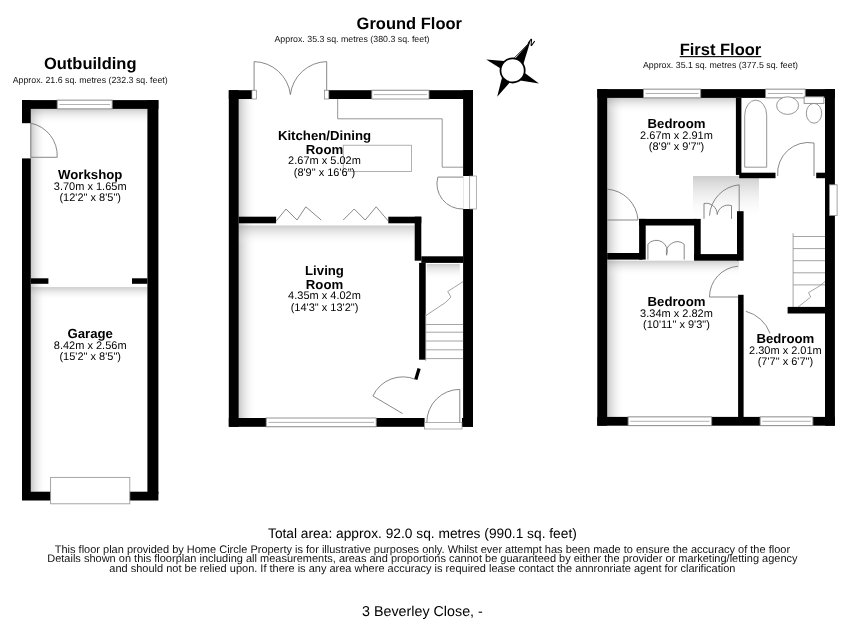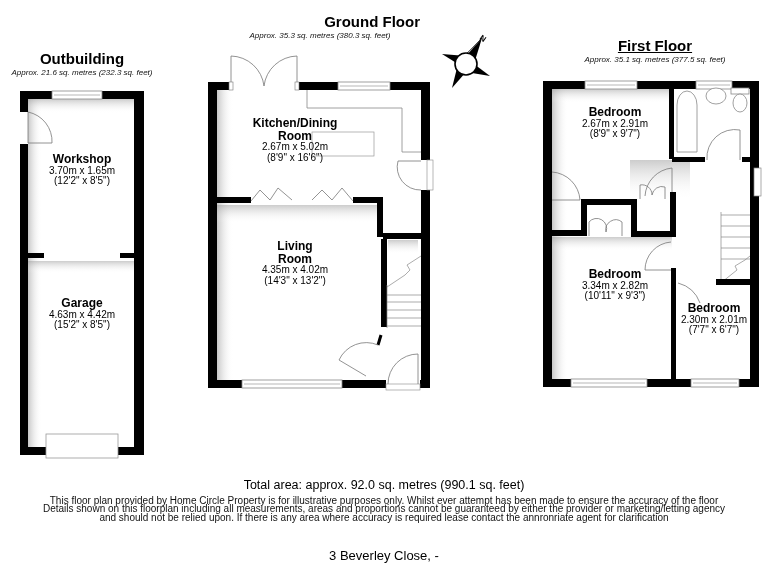--- a/index.html
+++ b/index.html
@@ -1,18 +1,18 @@
 <!DOCTYPE html>
 <html><head>
 <meta charset="utf-8">
 <style>
   html, body { margin:0; padding:0; background:#ffffff; }
   body { width:768px; height:576px; position:relative; overflow:hidden; font-family:"Liberation Sans", sans-serif; color:#000; }
   .floor-title { position:absolute; font-weight:bold; font-size:15px; text-align:center; white-space:nowrap; }
-  .floor-area { position:absolute; font-size:8px; text-align:center; white-space:nowrap; color:#111;font-style:italic; }
+  .floor-area { position:absolute; font-size:8px; text-align:center; white-space:nowrap; color:#111; }
   .room-label { position:absolute; text-align:center; white-space:nowrap; line-height:1.05; }
   .room-name { font-weight:bold; font-size:12px; display:block; }
   .room-dim { font-size:10px; display:block; }
   svg.plan { position:absolute; left:0; top:0; }
   .total { position:absolute; left:0; width:768px; top:478px; text-align:center; font-size:12.5px; }
   .disclaimer { position:absolute; left:0; width:768px; top:497px; text-align:center; font-size:10px; line-height:8.3px; color:#111; }
   .address { position:absolute; left:0; width:768px; top:548px; text-align:center; font-size:13px; font-weight:normal; }
 </style>
 </head>
 <body>
@@ -196,21 +196,21 @@
 <div class="floor-title" style="left:560px;width:190px;top:37px;text-decoration:underline;">First Floor</div>
 <div class="floor-area" style="left:560px;width:190px;top:55px;">Approx. 35.1 sq. metres (377.5 sq. feet)</div>
 
 <div class="room-label" style="left:30px;width:104px;top:153px;">
   <span class="room-name">Workshop</span>
   <span class="room-dim">3.70m x 1.65m</span>
   <span class="room-dim">(12'2" x 8'5")</span>
 </div>
 <div class="room-label" style="left:30px;width:104px;top:297px;">
   <span class="room-name">Garage</span>
-  <span class="room-dim">4.63m x 4.42m</span>
+  <span class="room-dim">8.42m x 2.56m</span>
   <span class="room-dim">(15'2" x 8'5")</span>
 </div>
 
 <div class="room-label" style="left:240px;width:110px;top:117px;">
   <span class="room-name">Kitchen/Dining</span>
   <span class="room-name">Room</span>
   <span class="room-dim">2.67m x 5.02m</span>
   <span class="room-dim">(8'9" x 16'6")</span>
 </div>
 <div class="room-label" style="left:240px;width:110px;top:240px;">

